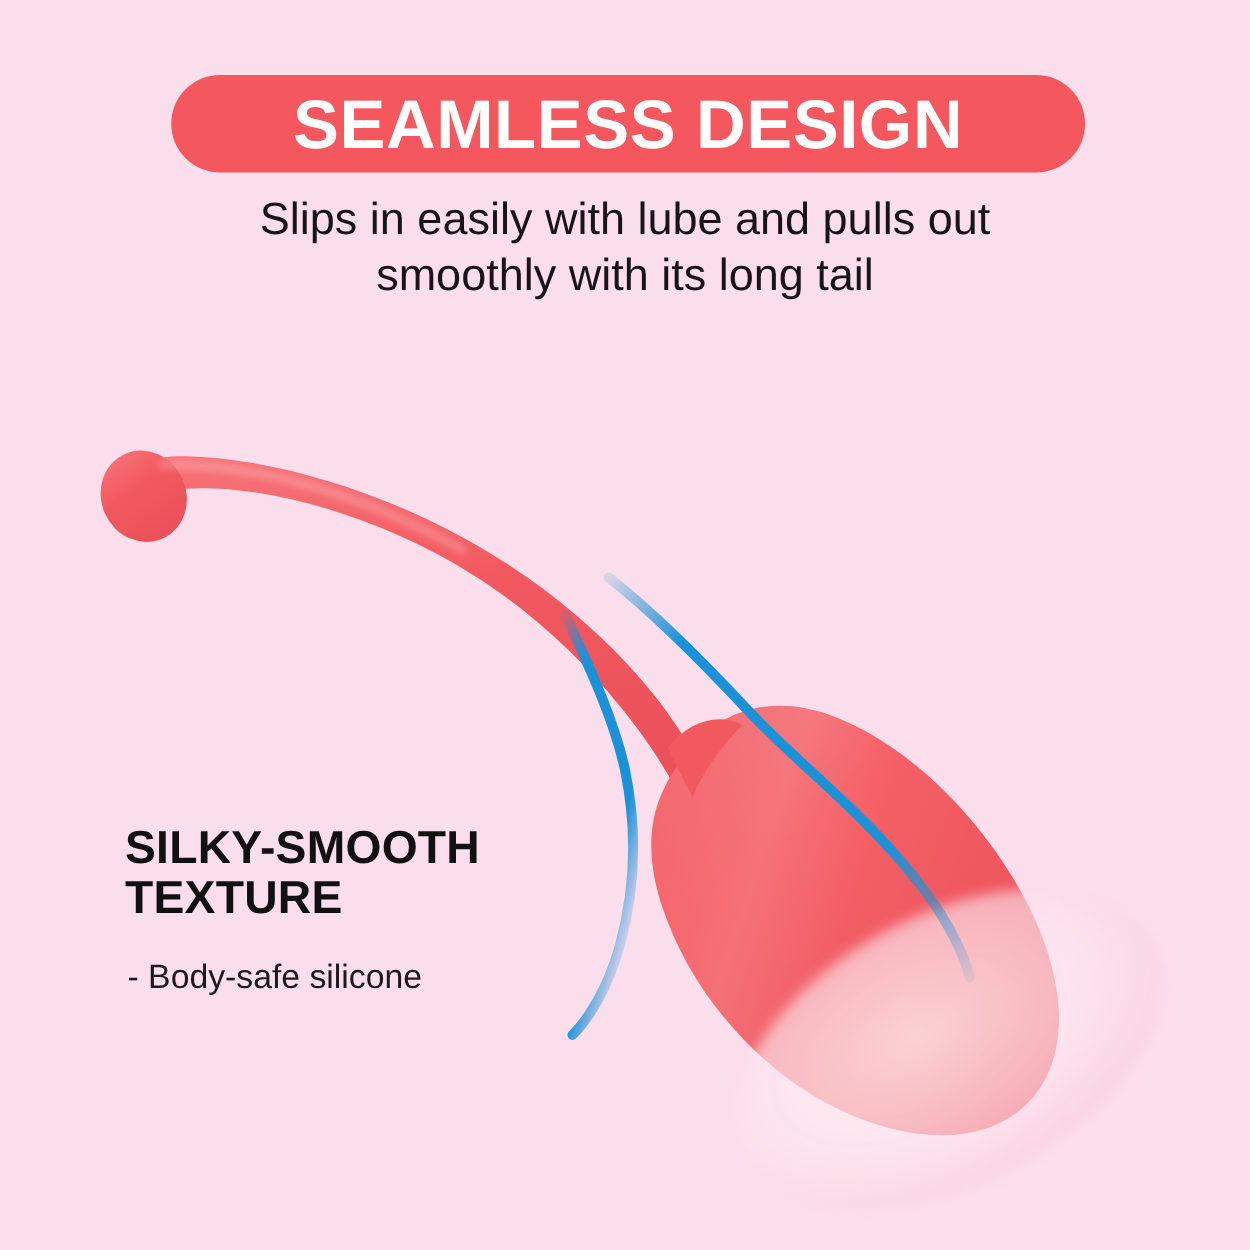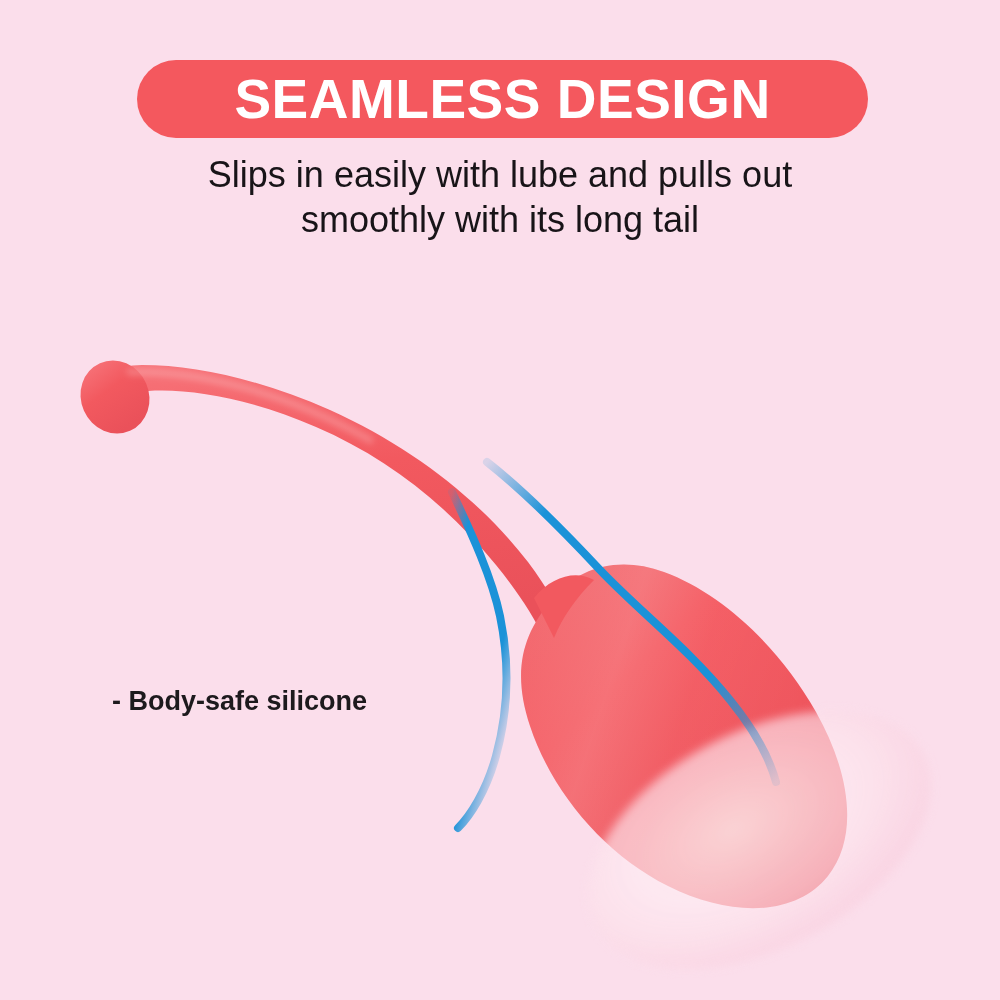--- a/index.html
+++ b/index.html
@@ -87,23 +87,22 @@
     line-height: 40px;
     letter-spacing: 0.2px;
     margin: 0 0 23px 0;
     font-family: "Liberation Sans", sans-serif;
   }
   #feature-heading .head-line {
     display: block;
   }
   #feature-list {
     list-style: none;
-    margin: 12px;
+    margin: 2px;
     padding: 0;
-    font-weight: bold;
   }
   #feature-list li {
     color: #1d1a1d;
     font-size: 27px;
     line-height: 41px;
     white-space: nowrap;
     font-family: "Liberation Sans", sans-serif;
   }
 </style>
 </head>
@@ -220,19 +219,21 @@
     <span id="title-banner-text">SEAMLESS DESIGN</span>
   </div>
 
   <div id="subtitle">
     <span class="sub-line">Slips in easily with lube and pulls out</span>
     <span class="sub-line">smoothly with its long tail</span>
   </div>
 
   <div id="feature-block">
     <h2 id="feature-heading">
+      <span class="head-line">SILKY-SMOOTH</span>
+      <span class="head-line">TEXTURE</span>
     </h2>
     <ul id="feature-list">
       <li>- Body-safe silicone</li>
     </ul>
   </div>
 
 </div>
 
 </body></html>

